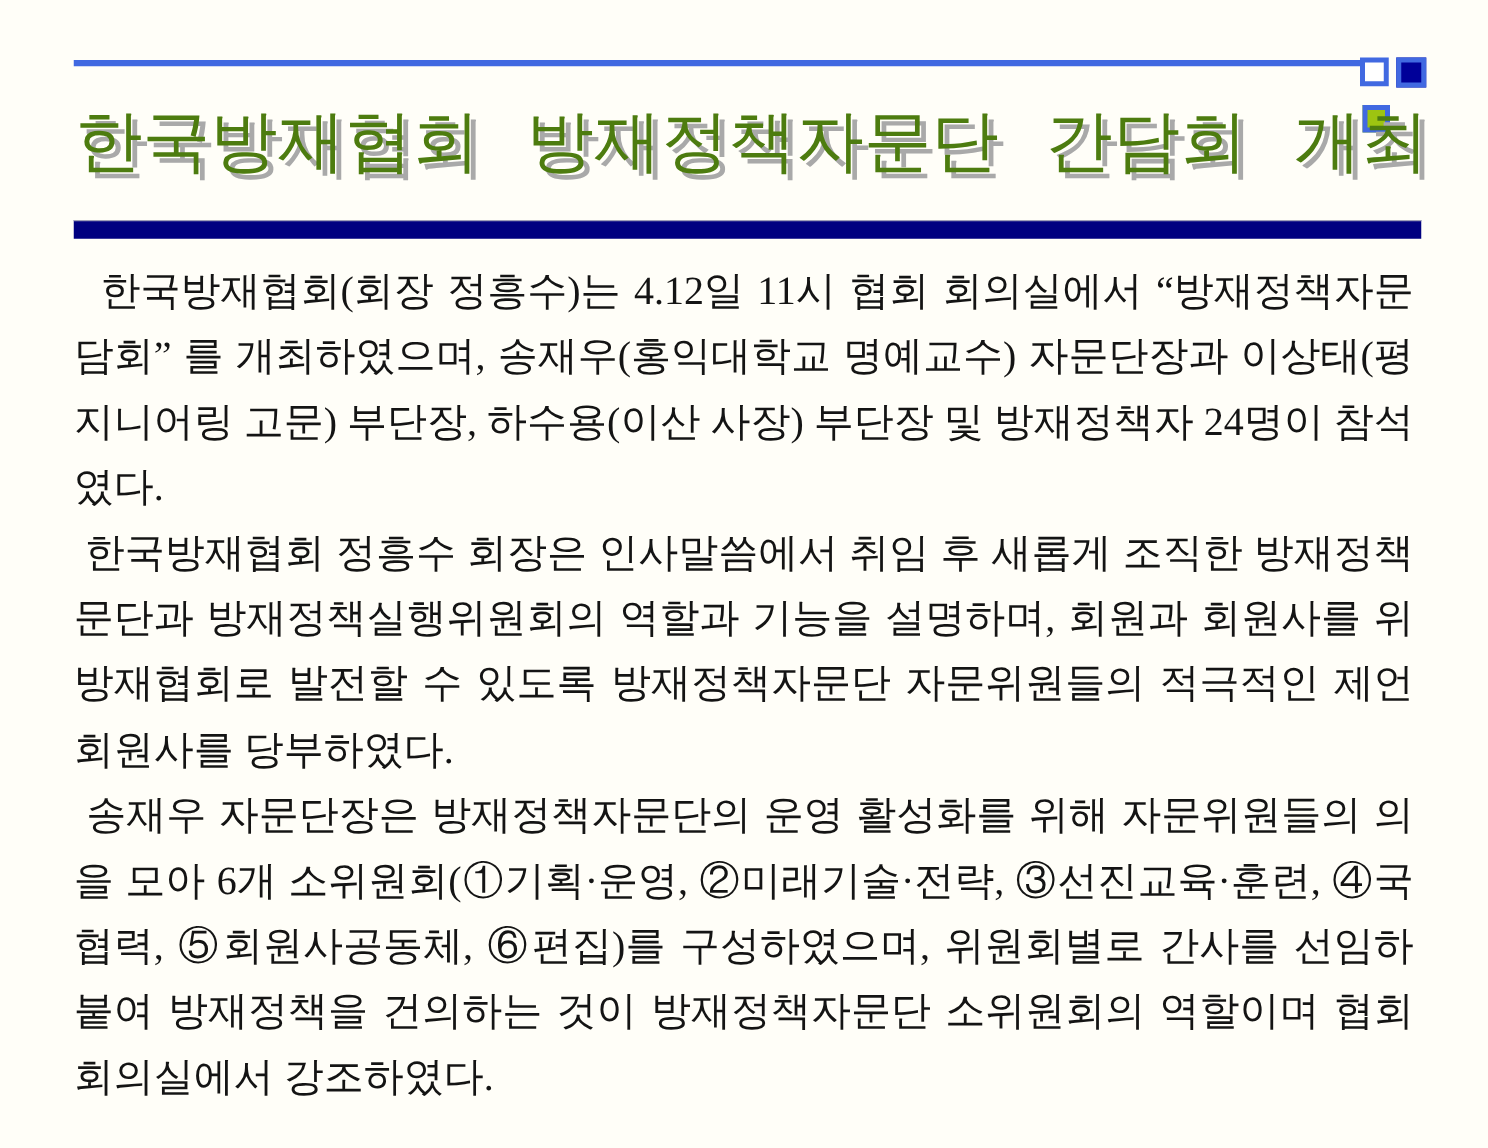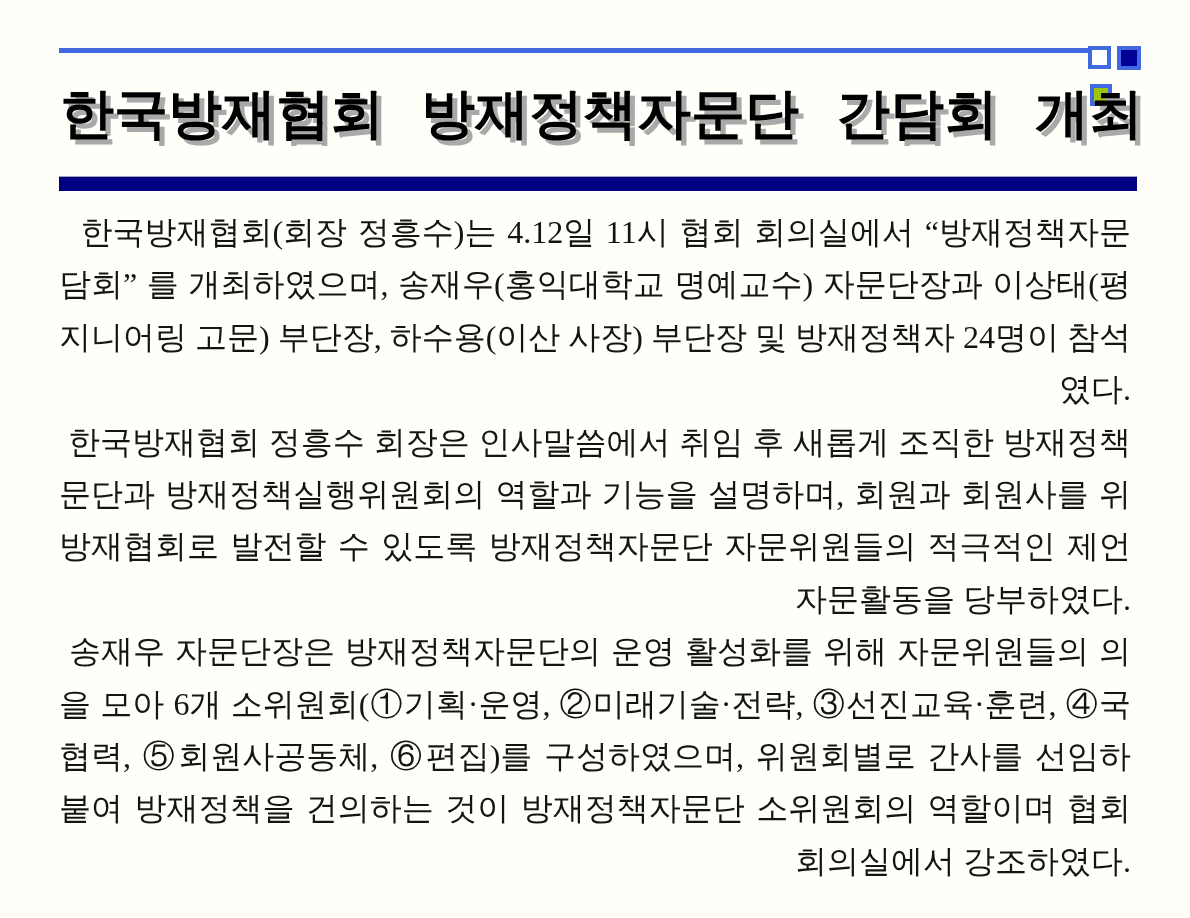--- a/index.html
+++ b/index.html
@@ -51,26 +51,26 @@
   }
 
   
   .title {
     position: absolute;
     left: 60px;
     top: 74px;
     width: 1032px;
     text-align: center;
     font-family: "Liberation Sans", sans-serif;
-    font-weight: 700;
+    font-weight: 400;
     font-size: 54px;
     line-height: 78px;
     letter-spacing: 0px;
     word-spacing: 22px;
-    color: #000000;
+    color: #4d7c0f;
     text-shadow: 5px 5px 0 #a9a9a9;
     white-space: nowrap;
   }
 
   
   .rule {
     position: absolute;
     left: 59px;
     top: 176px;
     width: 1078px;
@@ -86,21 +86,20 @@
     top: 206px;
     width: 1072px;
     font-size: 32px;
     color: #141414;
   }
   .line {
     height: 52.4px;
     line-height: 52.4px;
     white-space: pre-wrap;
     overflow: hidden;
-    text-align: right;
   }
   .line.j {
     text-align: justify;
     text-align-last: justify;
   }
 </style>
 </head>
 <body>
 
 <div class="top-line"></div>
@@ -113,19 +112,19 @@
 <div class="rule"></div>
 
 <div class="article">
   <div class="line j">  한국방재협회(회장 정흥수)는 4.12일 11시 협회 회의실에서 “방재정책자문단 간</div>
   <div class="line j">담회” 를 개최하였으며, 송재우(홍익대학교 명예교수) 자문단장과 이상태(평화엔</div>
   <div class="line j">지니어링 고문) 부단장, 하수용(이산 사장) 부단장 및 방재정책자 24명이 참석하</div>
   <div class="line">였다.</div>
   <div class="line j"> 한국방재협회 정흥수 회장은 인사말씀에서 취임 후 새롭게 조직한 방재정책자</div>
   <div class="line j">문단과 방재정책실행위원회의 역할과 기능을 설명하며, 회원과 회원사를 위한</div>
   <div class="line j">방재협회로 발전할 수 있도록 방재정책자문단 자문위원들의 적극적인 제언과</div>
-  <div class="line">자문활동을 당부하였다.</div>
+  <div class="line">회원사를 당부하였다.</div>
   <div class="line j"> 송재우 자문단장은 방재정책자문단의 운영 활성화를 위해 자문위원들의 의견</div>
   <div class="line j">을 모아 6개 소위원회(①기획·운영, ②미래기술·전략, ③선진교육·훈련, ④국제교류·</div>
   <div class="line j">협력, ⑤회원사공동체, ⑥편집)를 구성하였으며, 위원회별로 간사를 선임하였다. 덧</div>
   <div class="line j">붙여 방재정책을 건의하는 것이 방재정책자문단 소위원회의 역할이며 협회의</div>
   <div class="line">회의실에서 강조하였다.</div>
 </div>
 
 </body></html>

